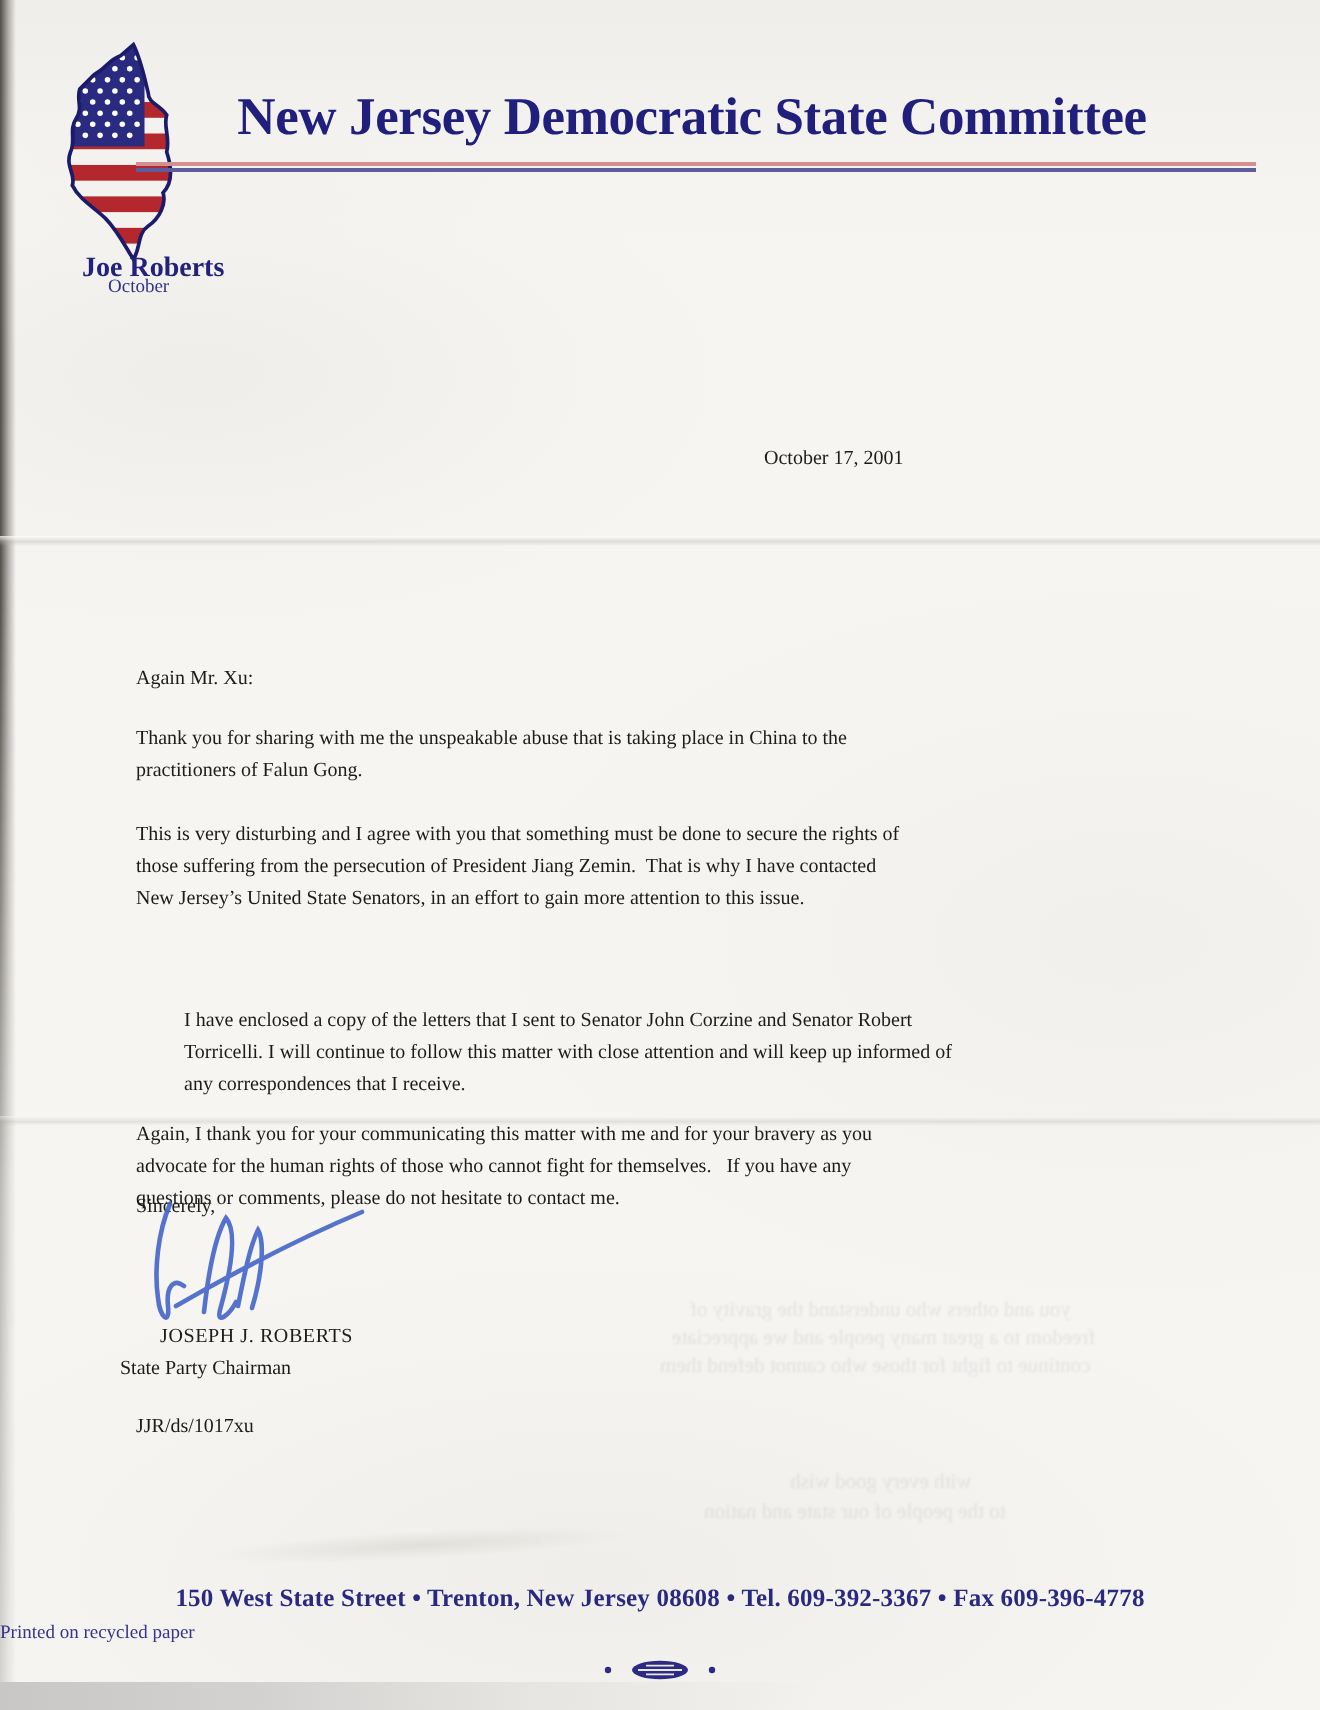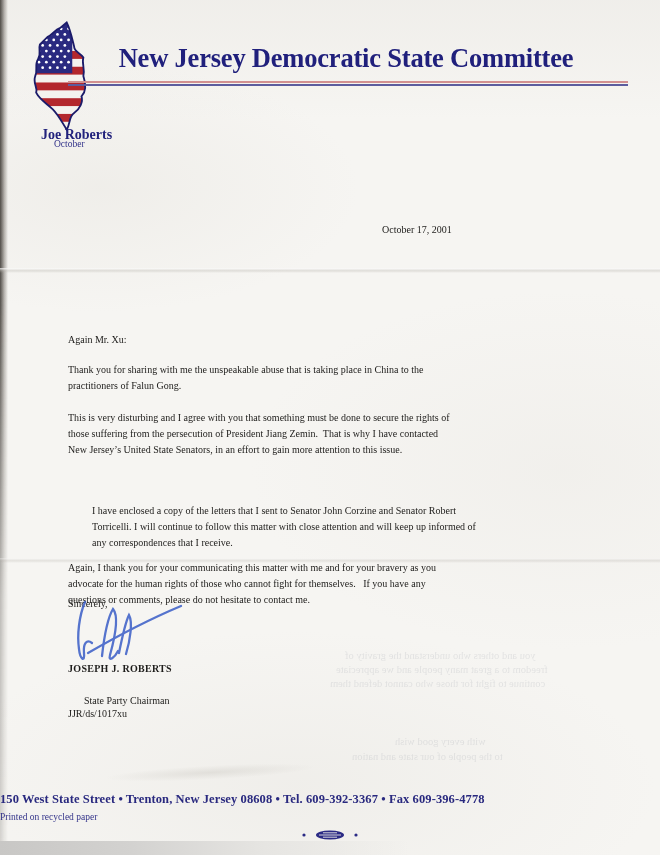--- a/index.html
+++ b/index.html
@@ -60,32 +60,32 @@
   .body-text{
     color:#1d1c1a;font-size:10px;line-height:16px;white-space:pre;
   }
   .date-line{left:382px;top:222px;}
   .salutation{left:68px;top:332px;}
   .para1{left:68px;top:362px;}
   .para2{left:68px;top:410px;}
   .para3{left:68px;top:503px;margin-left:24px;}
   .para4{left:68px;top:560px;}
   .closing{left:68px;top:596px;}
-  .signer-name{left:68px;top:661px;letter-spacing:.3px;font-weight:bold;}
-  .signer-title{left:84px;top:677px;margin-top:16px;}
+  .signer-name{left:80px;top:661px;letter-spacing:.3px;}
+  .signer-title{left:60px;top:677px;}
   .reference{left:68px;top:706px;}
   .signature-svg{left:58px;top:590px;z-index:5;}
   
   .ghost{
     color:#5e6678;opacity:.13;font-size:10.5px;white-space:pre;
     transform:scaleX(-1);filter:blur(.5px);transform-origin:center;
   }
   
   .footer-address{
-    left:0;top:792px;width:660px;
+    left:0;top:792px;width:660px;text-align:center;
     font-weight:bold;font-size:12.5px;color:#29297f;letter-spacing:.1px;
   }
   .recycled{
     left:0;top:812px;width:660px;
     font-size:9.5px;color:#34348a;
   }
   .union-bug{left:296px;top:828px;}
 </style>
 </head>
 <body>

